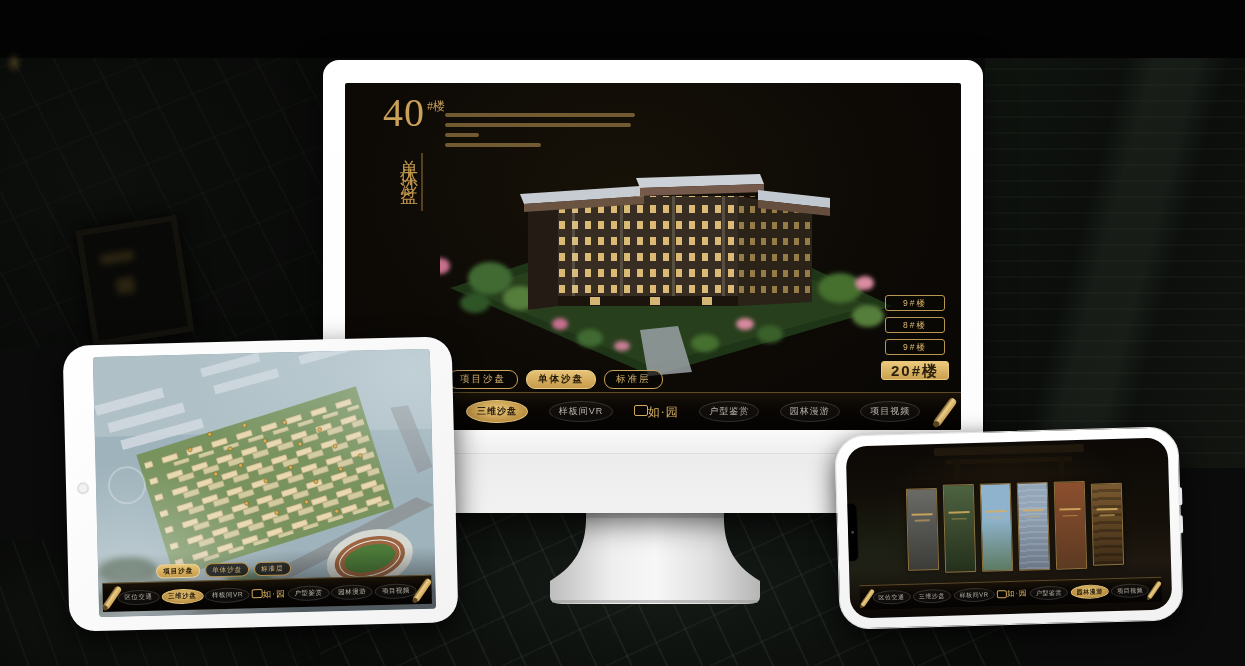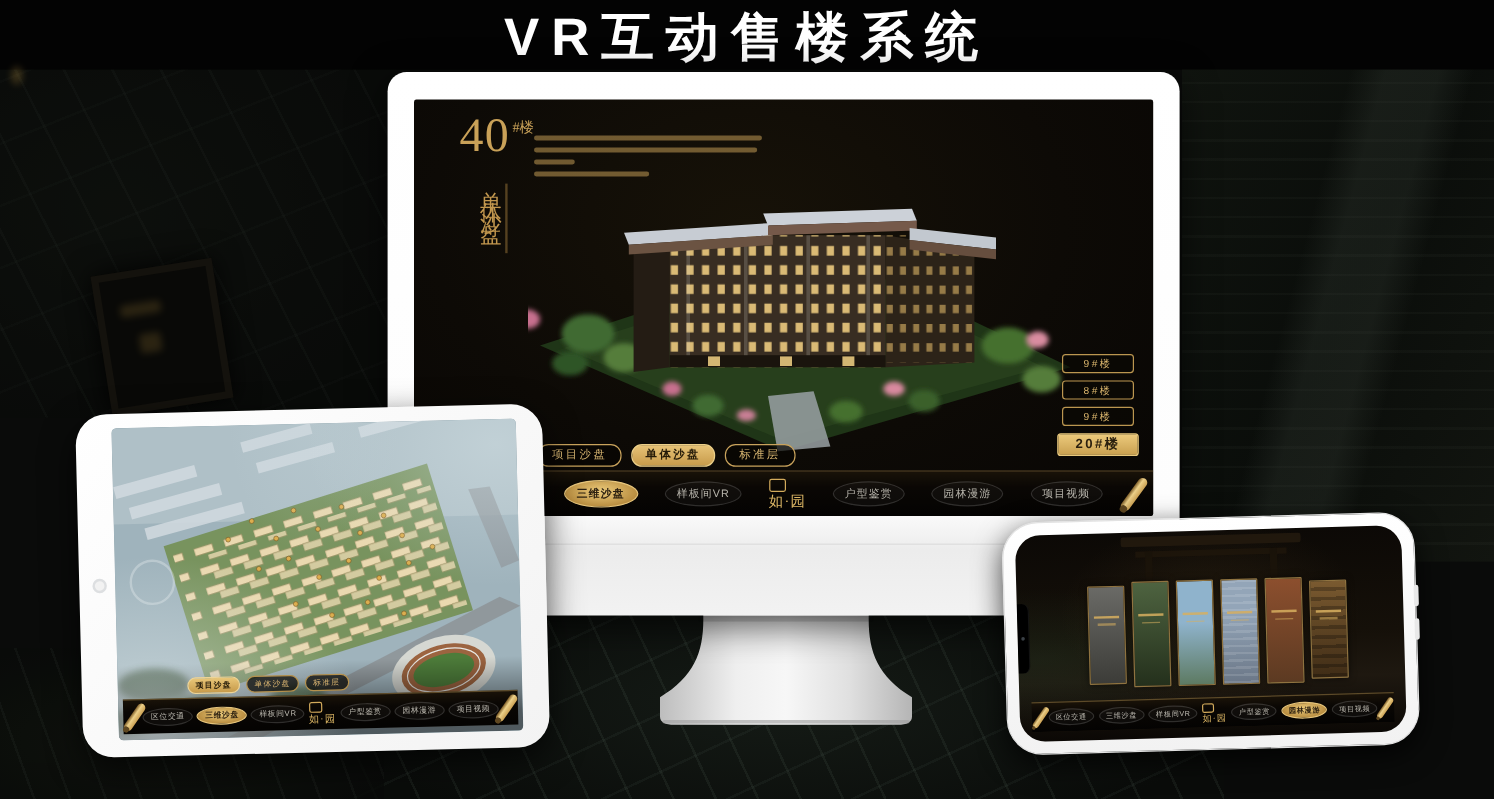--- a/index.html
+++ b/index.html
@@ -56,36 +56,36 @@
     font-size:18px;letter-spacing:9px;}
   .vtick{left:76px;top:70px;width:2px;height:58px;background:rgba(170,130,65,.45);}
   .desc{left:100px;top:22px;padding-top:8px;}
   .desc .dl{height:4px;margin-bottom:6px;background:rgba(193,154,84,.55);border-radius:2px;filter:blur(.3px);}
   .bldg-wrap{left:95px;top:55px;}
 
   .floorbtns{left:534px;top:212px;width:72px;text-align:center;}
   .fbtn{display:block;width:58px;height:14px;line-height:14px;margin:0 auto 6px;border:1px solid #bb9650;
     border-radius:3px;color:#dcb76e;font-size:8.5px;letter-spacing:2px;background:rgba(10,8,4,.6);}
   .fbtn.sel{width:66px;height:17px;line-height:17px;background:linear-gradient(#ecca7c,#c9a050);
-    color:#2a1f0e;font-weight:bold;font-size:11px;border-color:#e8c87c;}
+    color:#2a1f0e;font-weight:bold;font-size:15px;border-color:#e8c87c;}
 
   .subtabs{left:103px;top:287px;display:flex;gap:8px;}
   .stab{font-size:9.5px;letter-spacing:2px;color:#d6b470;border:1px solid #c9a35c;border-radius:9px;
     padding:2px 11px;background:rgba(8,6,3,.7);white-space:nowrap;}
   .stab.sel{background:linear-gradient(#e7c377,#c79b4b);color:#241a08;font-weight:bold;border-color:#ecd089;}
 
   
   .appnav{position:absolute;display:flex;align-items:center;justify-content:space-between;
     background:linear-gradient(180deg,#191208 0%,#0a0704 35%,#040302 100%);
     border-top:1px solid rgba(201,161,88,.45);}
   .nav-item{color:#b9b6ad;border:1px solid rgba(255,255,255,.14);border-radius:50%;
     background:rgba(255,255,255,.03);white-space:nowrap;}
   .nav-item.active{background:radial-gradient(ellipse at 50% 40%,#eccb7c,#b68a3d 75%);
     color:#2c2010;border-color:#e6c57c;font-weight:bold;}
-  .nav-logo{display:flex;flex-direction:column;line-height:1;}
+  .nav-logo{display:flex;flex-direction:row;align-items:center;line-height:1;}
   .seal{border:1px solid #d3ab5c;border-radius:2px;}
   .logo-text{font-family:"Liberation Serif",serif;color:#ddb765;letter-spacing:1px;}
   .scrollic{border-radius:4px;background:linear-gradient(90deg,#7a5a26,#ecd089 40%,#caa053);
     transform:rotate(36deg);position:relative;flex:0 0 auto;}
   .scrollic::after{content:'';position:absolute;bottom:-2px;left:15%;width:70%;padding-top:70%;
     border-radius:50%;background:#5f4720;}
 
   .appnav--m{left:0;bottom:0;width:616px;height:38px;padding:0 12px;box-sizing:border-box;}
   .appnav--m .nav-item{font-size:9px;letter-spacing:1px;padding:3px 9px;}
   .appnav--m .nav-item.active{padding:4px 10px;}
@@ -164,21 +164,20 @@
   <div class="abs bg-map-tl"></div>
   <div class="abs bg-map-c"></div>
   <div class="abs bg-map-l"></div>
   <div class="abs bg-right"></div>
   <div class="abs bg-speck"></div>
   <div class="abs bg-frame">
     <div class="smudge" style="left:14px;top:22px;width:34px;height:10px;"></div>
     <div class="smudge" style="left:26px;top:48px;width:18px;height:16px;"></div>
   </div>
 
-  <div class="abs title">VR互动售楼系统</div>
 
   <svg class="abs monitor-stand" width="234" height="100" viewBox="0 0 234 100">
     <defs>
       <linearGradient id="sg" x1="0" y1="0" x2="1" y2="0">
         <stop offset="0" stop-color="#bdbdbd"></stop>
           <stop offset=".3" stop-color="#efefef"></stop>
         <stop offset=".5" stop-color="#f7f7f7"></stop>
           <stop offset=".75" stop-color="#e0e0e0"></stop>
         <stop offset="1" stop-color="#b5b5b5"></stop>
       </linearGradient>

